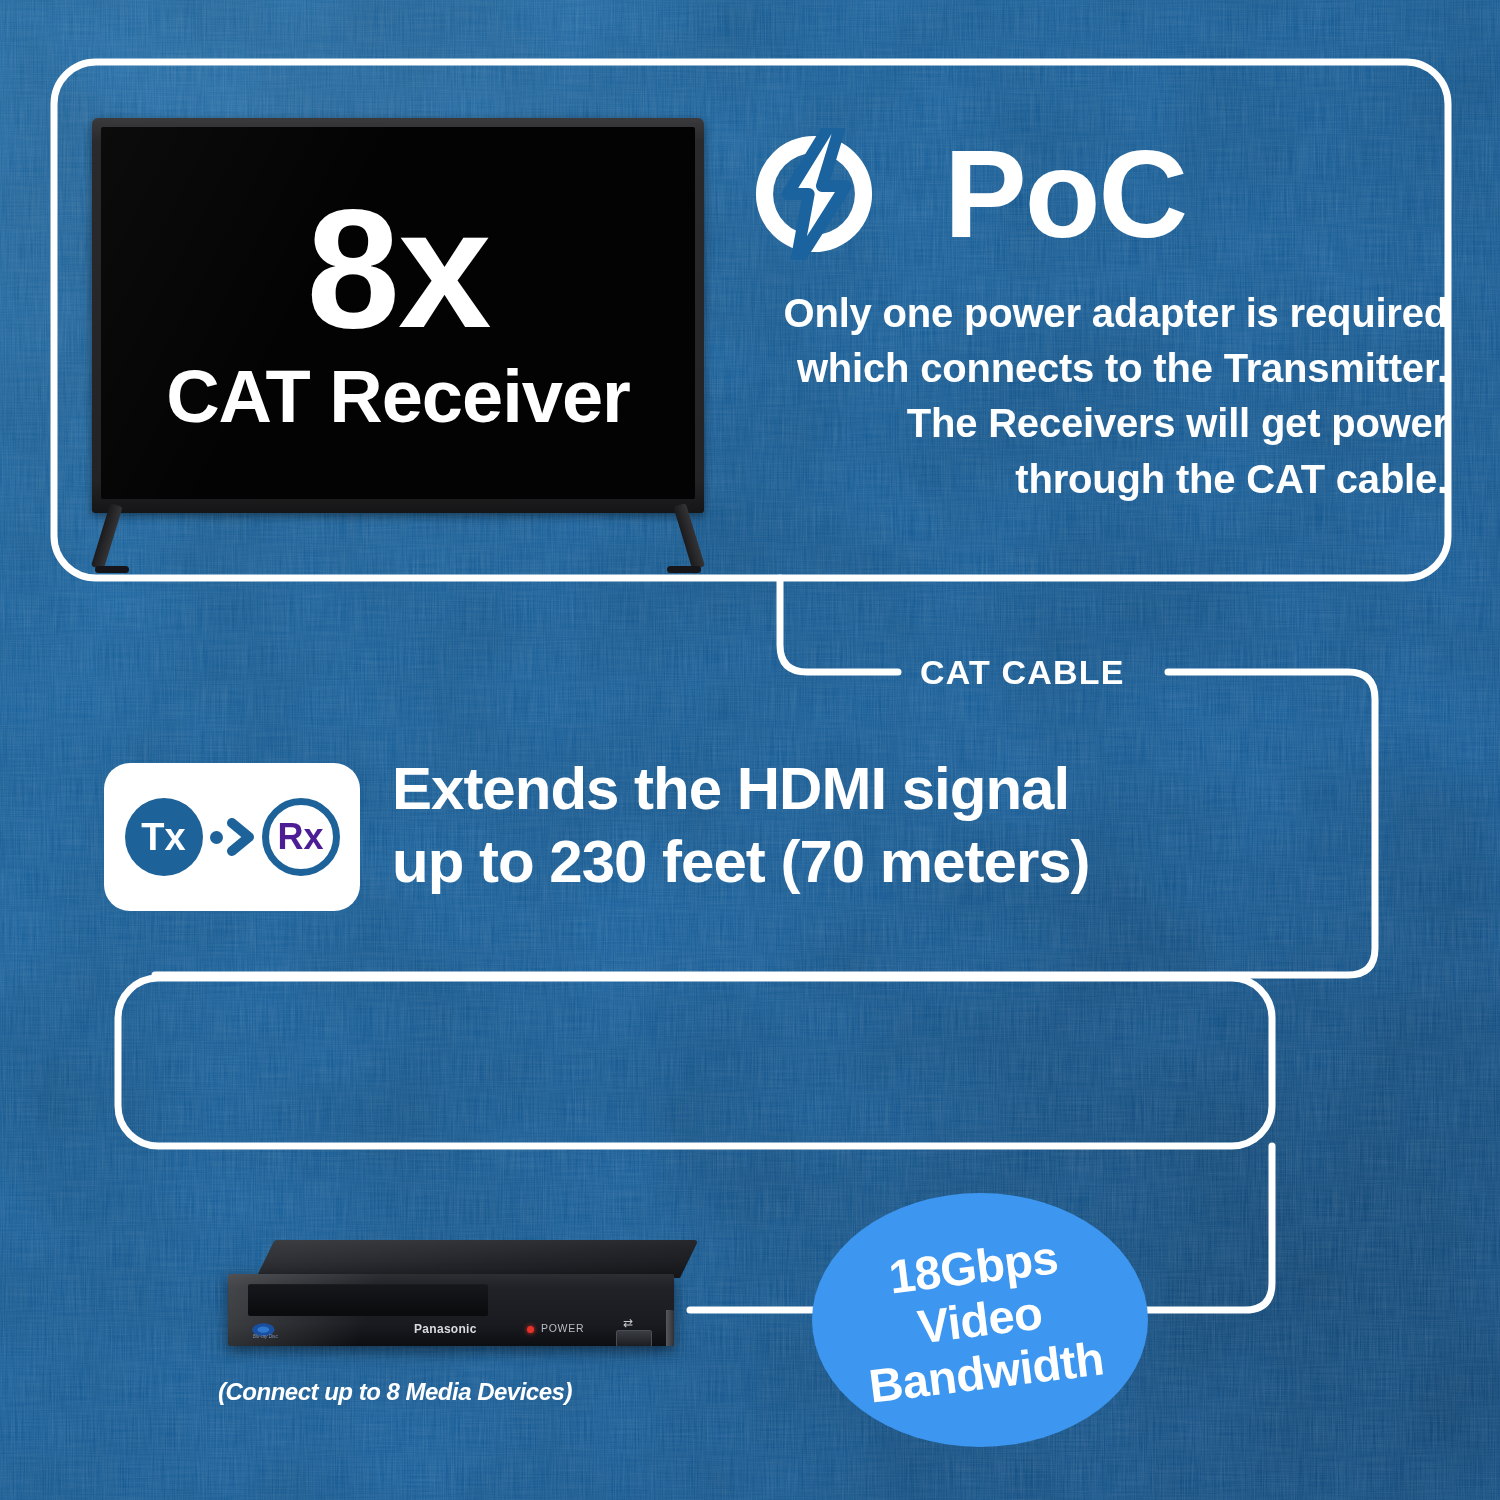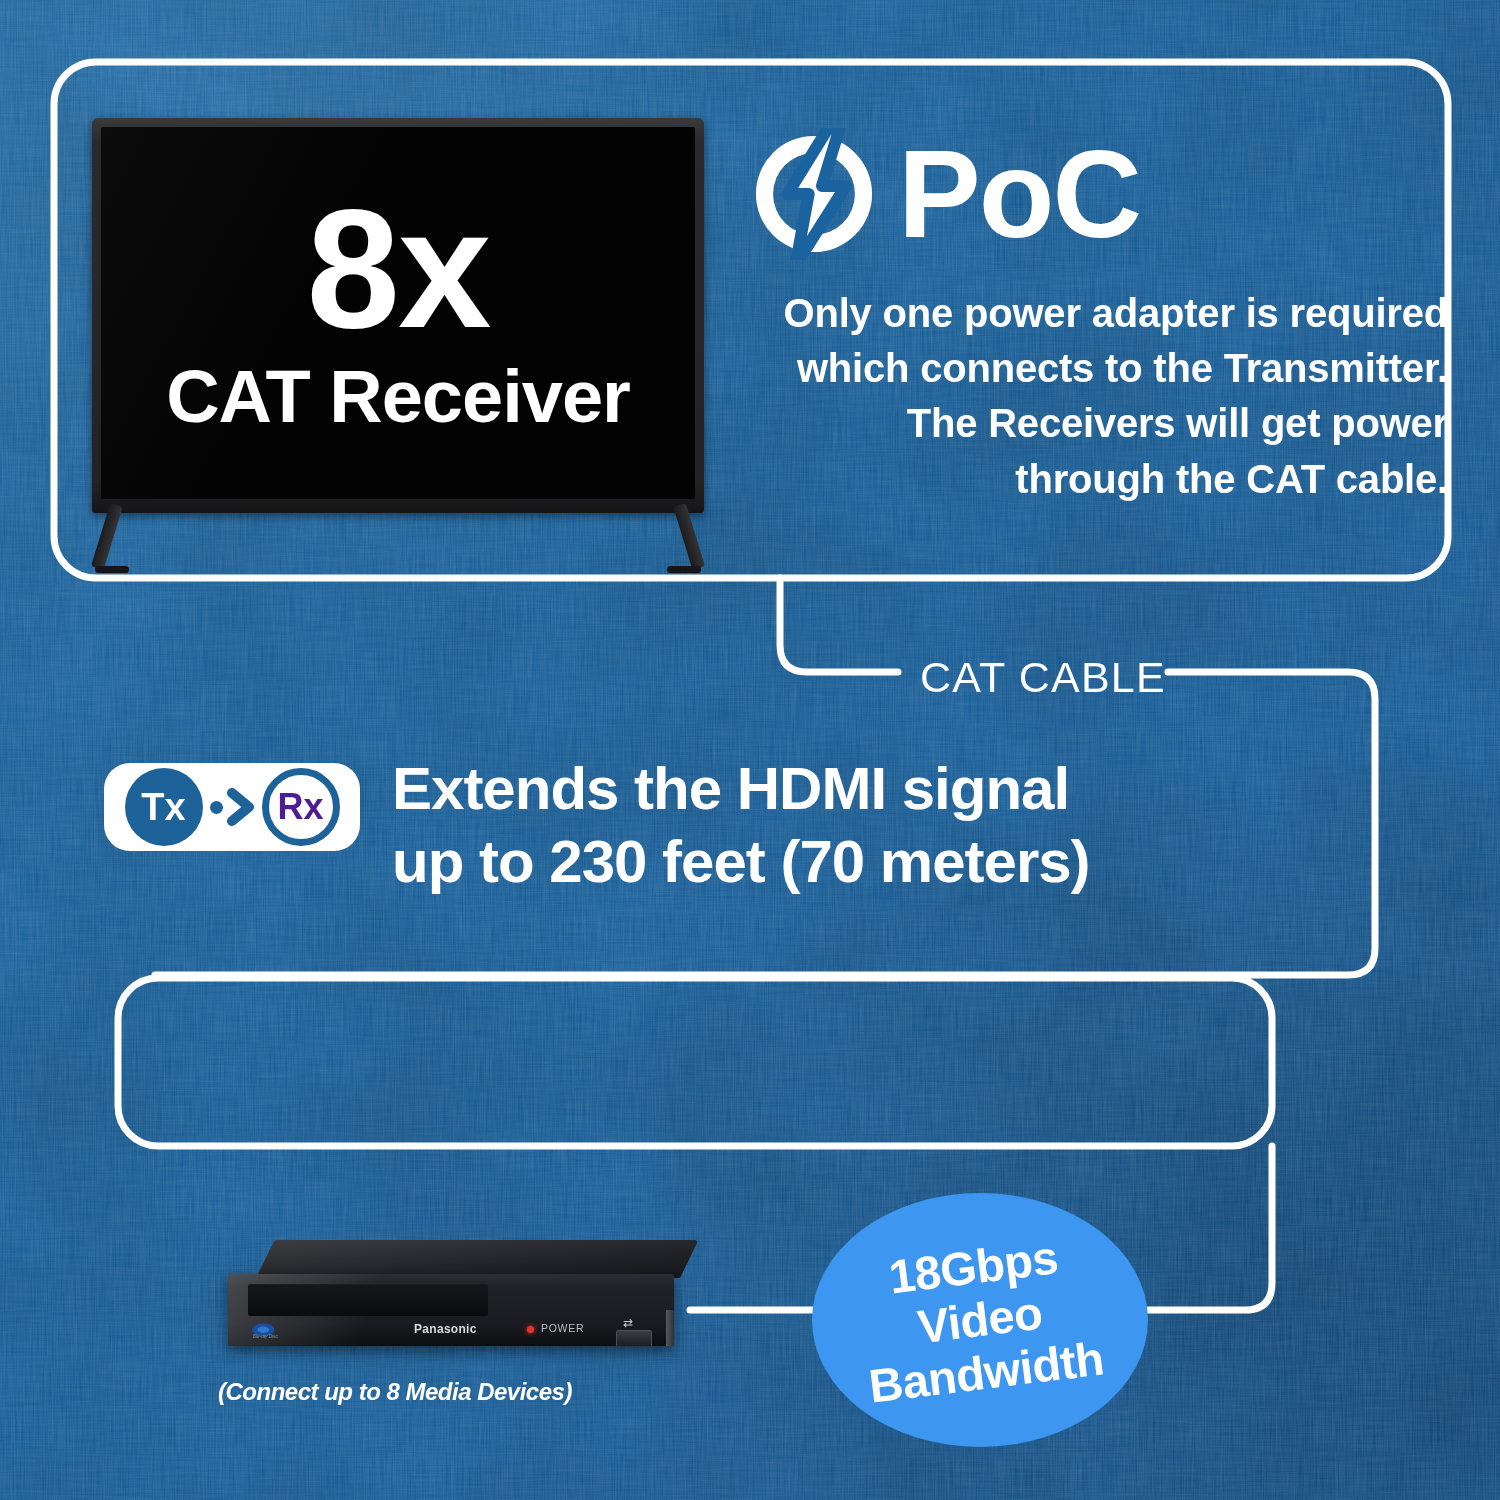--- a/index.html
+++ b/index.html
@@ -58,35 +58,35 @@
   .leg-foot {
     position:absolute; bottom:-60px; width:34px; height:7px; border-radius:4px;
     background:#16161a;
   }
   .leg-foot.l { left:3px; }
   .leg-foot.r { right:3px; }
 
   
   .poc { position:absolute; left:748px; top:128px; width:700px; }
   .poc-head { display:flex; align-items:center; gap:18px; }
-  .poc-title { color:#fff; font-size:124px; font-weight:600; line-height:1; letter-spacing:-2px; }
+  .poc-title { color:#fff; font-size:124px; font-weight:600; line-height:1; letter-spacing:-2px;margin-left:46px; }
   .poc-body {
     color:#fff; font-size:40px; font-weight:600; line-height:1.38; margin-top:26px;
     text-align:right; letter-spacing:-.2px;
   }
 
   
   .cat-label {
     position:absolute; left:920px; top:653px; color:#fff;
-    font-size:43px; font-weight:400; letter-spacing:1.2px;
+    font-size:34px; font-weight:700; letter-spacing:1.2px;
   }
 
   
   .txrx {
-    position:absolute; left:104px; top:763px; width:256px; height:88px;
+    position:absolute; left:104px; top:763px; width:256px; height:148px;
     background:#fff; border-radius:26px;
     display:flex; align-items:center; justify-content:center; gap:7px;
   }
   .circ { width:78px; height:78px; border-radius:50%; display:flex; align-items:center; justify-content:center; }
   .circ.fill { background:#1d6399; }
   .circ.fill span { color:#fff; font-size:38px; font-weight:600; }
   .circ.ring { border:7px solid #1d6399; }
   .circ.ring span { color:#4c1d95; font-size:36px; font-weight:600; }
   .arrow { display:flex; align-items:center; gap:4px; }
   .arrow .dot { width:13px; height:13px; border-radius:50%; background:#1d6399; }

